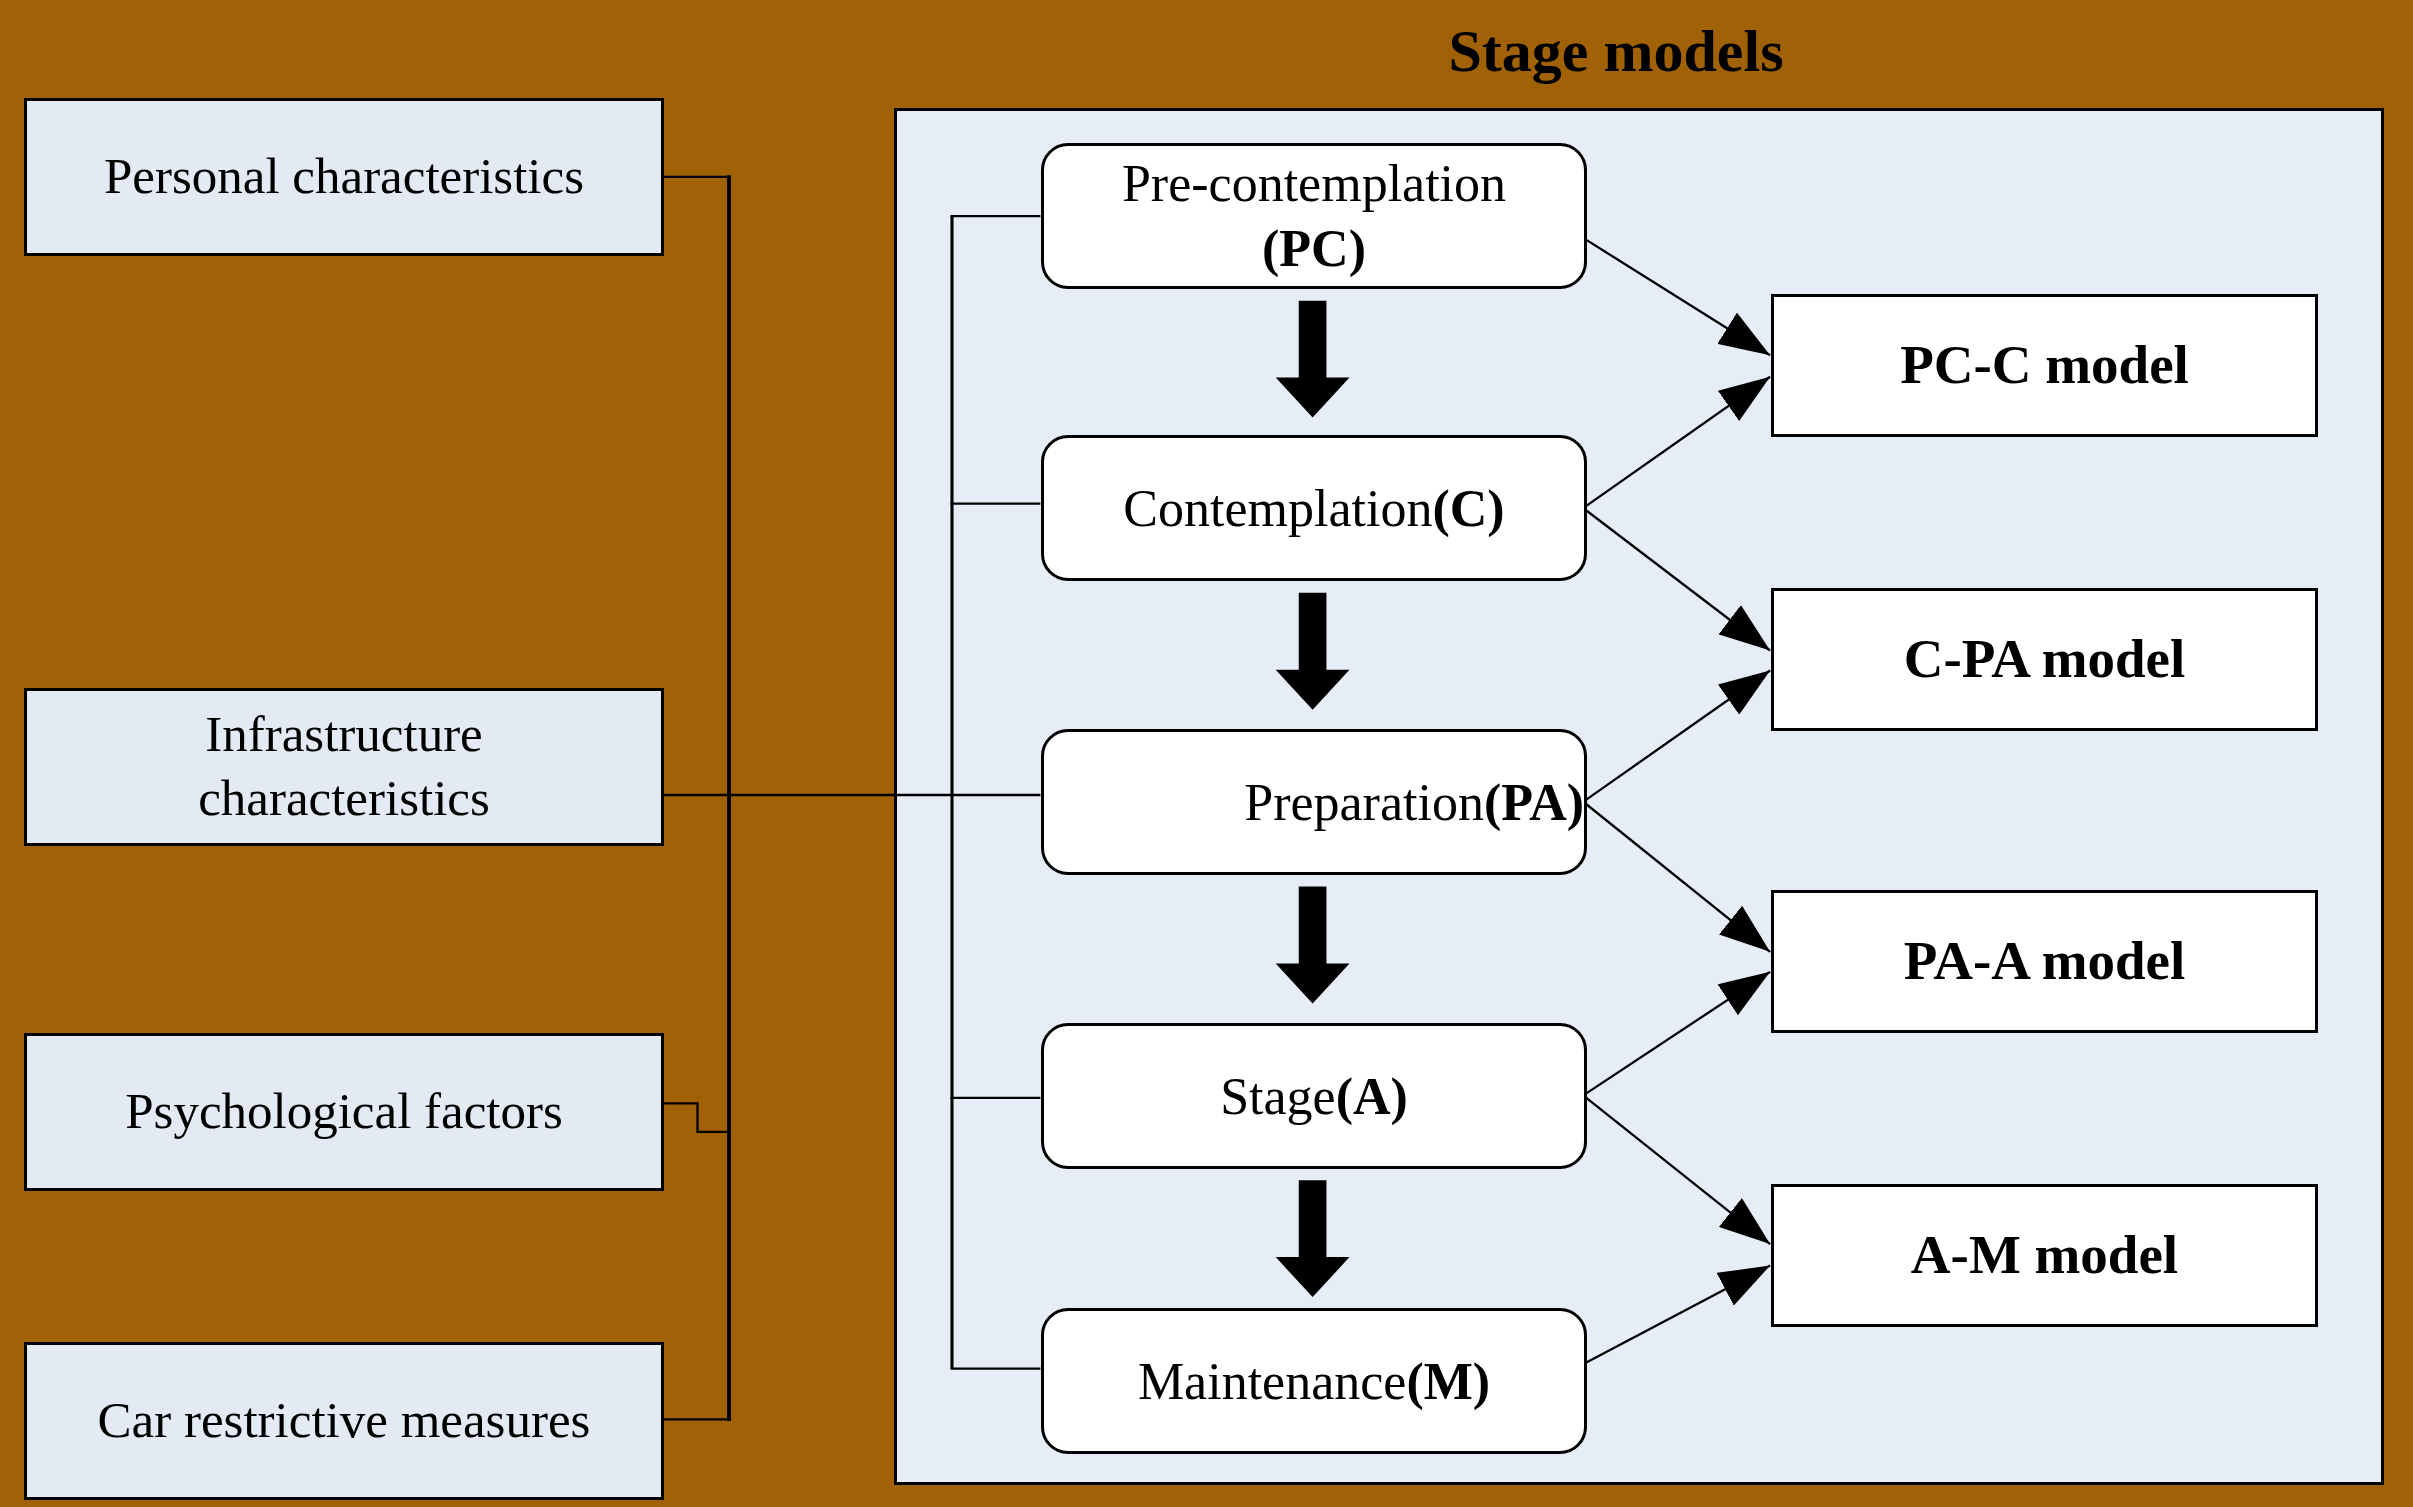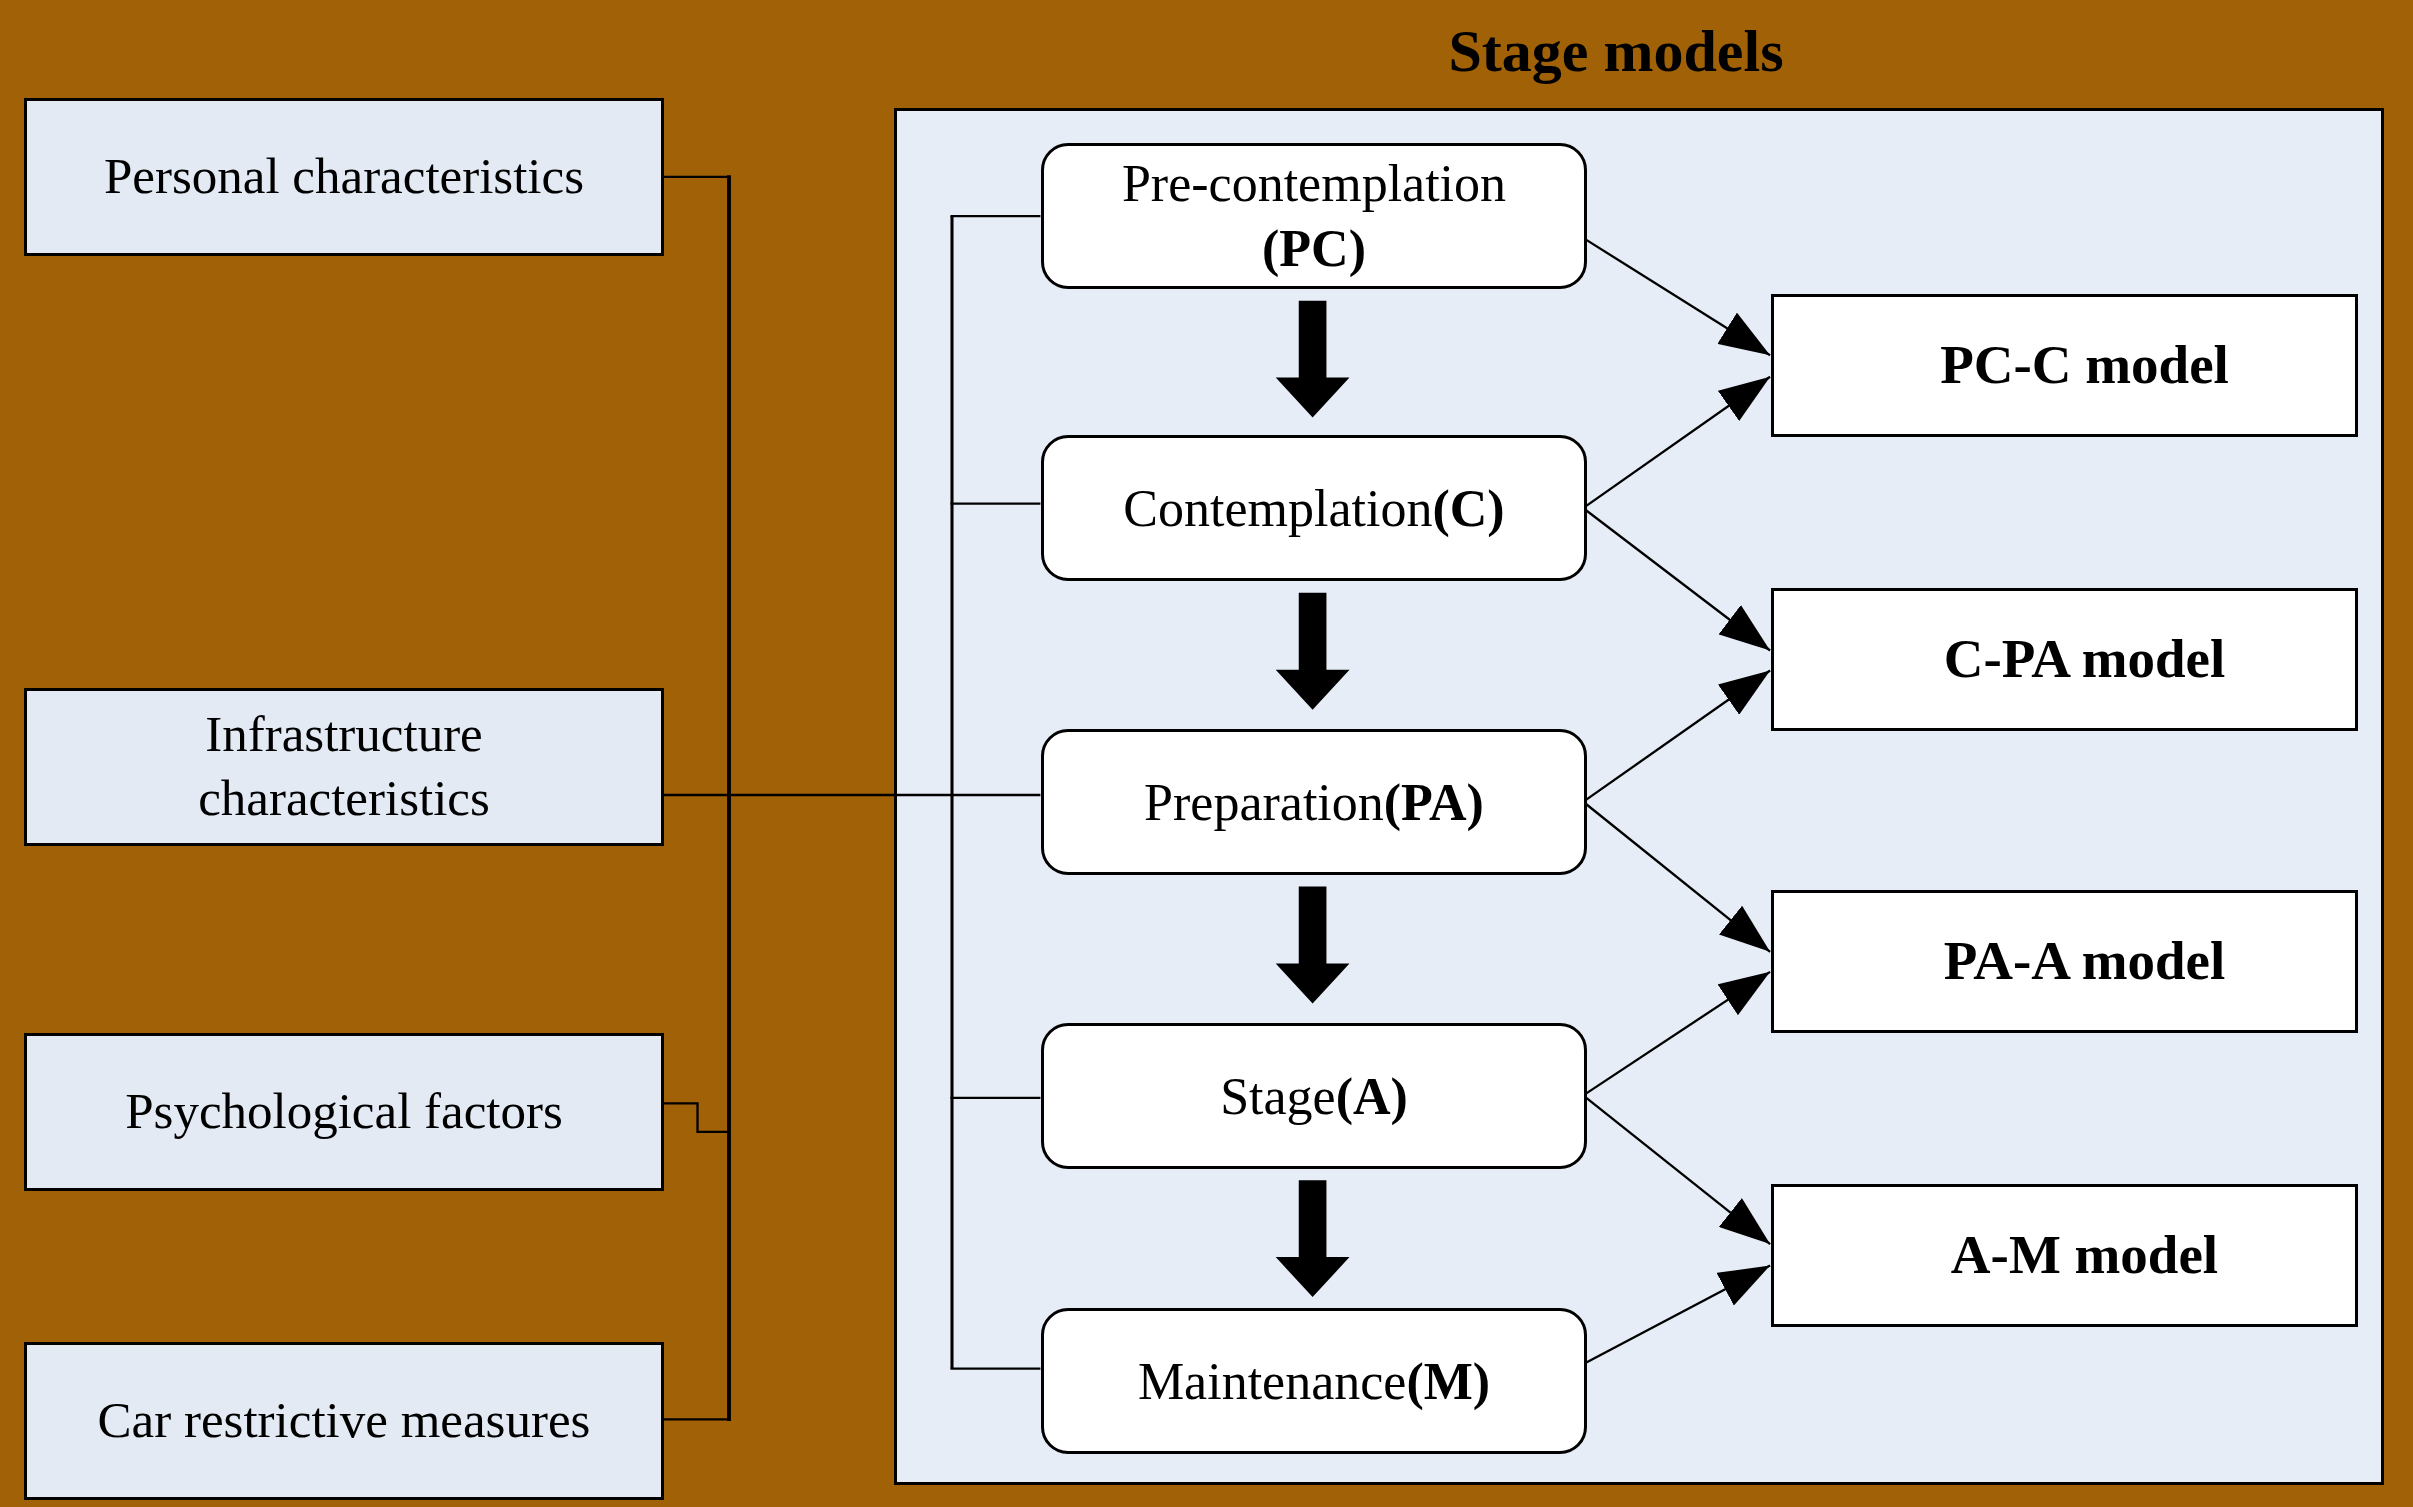--- a/index.html
+++ b/index.html
@@ -57,25 +57,24 @@
     font-size: 52px;
     border-radius: 27px;
   }
   .stage-box .st-line { display: block; }
   .stage-box .st-abbr { font-weight: bold; }
   .model-box {
     left: 1771px; width: 541px; height: 137px;
     background: var(--stage-fill, #ffffff);
     font-size: 55px;
     font-weight: bold;
-    padding-left: 40px;
   }
   .f1 { top: 98px; } .f2 { top: 407px; } .f3 { top: 688px; }
   .f4 { top: 1033px; } .f5 { top: 1342px; }
-  .s1 { top: 143px; } .s2 { top: 435px; } .s3 { top: 729px; }
+  .s1 { top: 143px; } .s2 { top: 435px; } .s3 { top: 729px; align-items: flex-end; }
   .s4 { top: 1023px; } .s5 { top: 1308px; }
   .m1 { top: 294px; } .m2 { top: 588px; } .m3 { top: 890px; } .m4 { top: 1184px; }
 </style>
 </head>
 <body>
 
 <div class="canvas">
 
   <svg class="layer-svg" viewBox="0 0 3138 1960" xmlns="http://www.w3.org/2000/svg">
     <defs>

